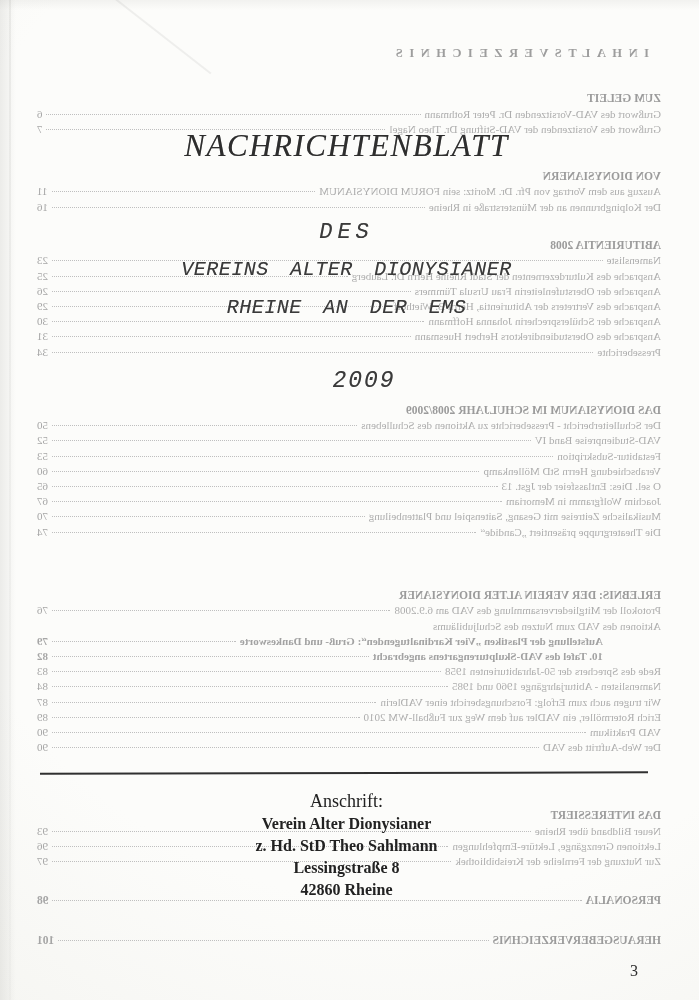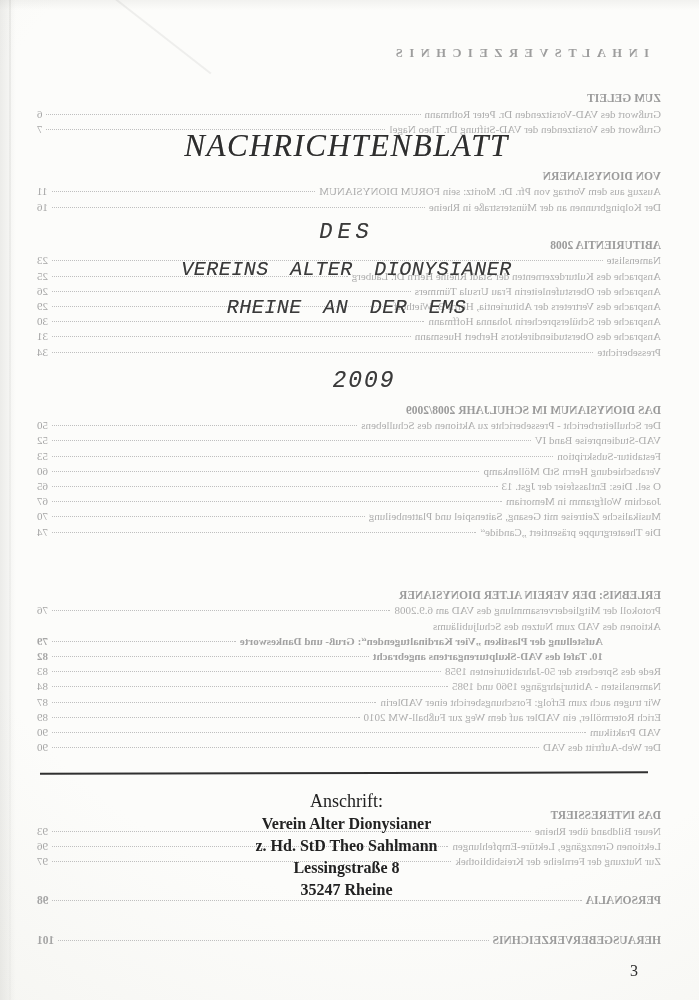--- a/index.html
+++ b/index.html
@@ -301,19 +301,19 @@
     <div class="centered mono-line masthead-year">2009</div>
 
     <div class="rule"></div>
 
     <div class="centered address-block">
       <div class="address-heading">Anschrift:</div>
       <div>
           <div class="address-line">Verein Alter Dionysianer</div>
           <div class="address-line">z. Hd. StD Theo Sahlmann</div>
           <div class="address-line">Lessingstraße 8</div>
-          <div class="address-line">35247 Rheine</div>
+          <div class="address-line">42860 Rheine</div>
         </div>
     </div>
 
     <div class="page-number">3</div>
   </div>
 </div>
 
 </body></html>

